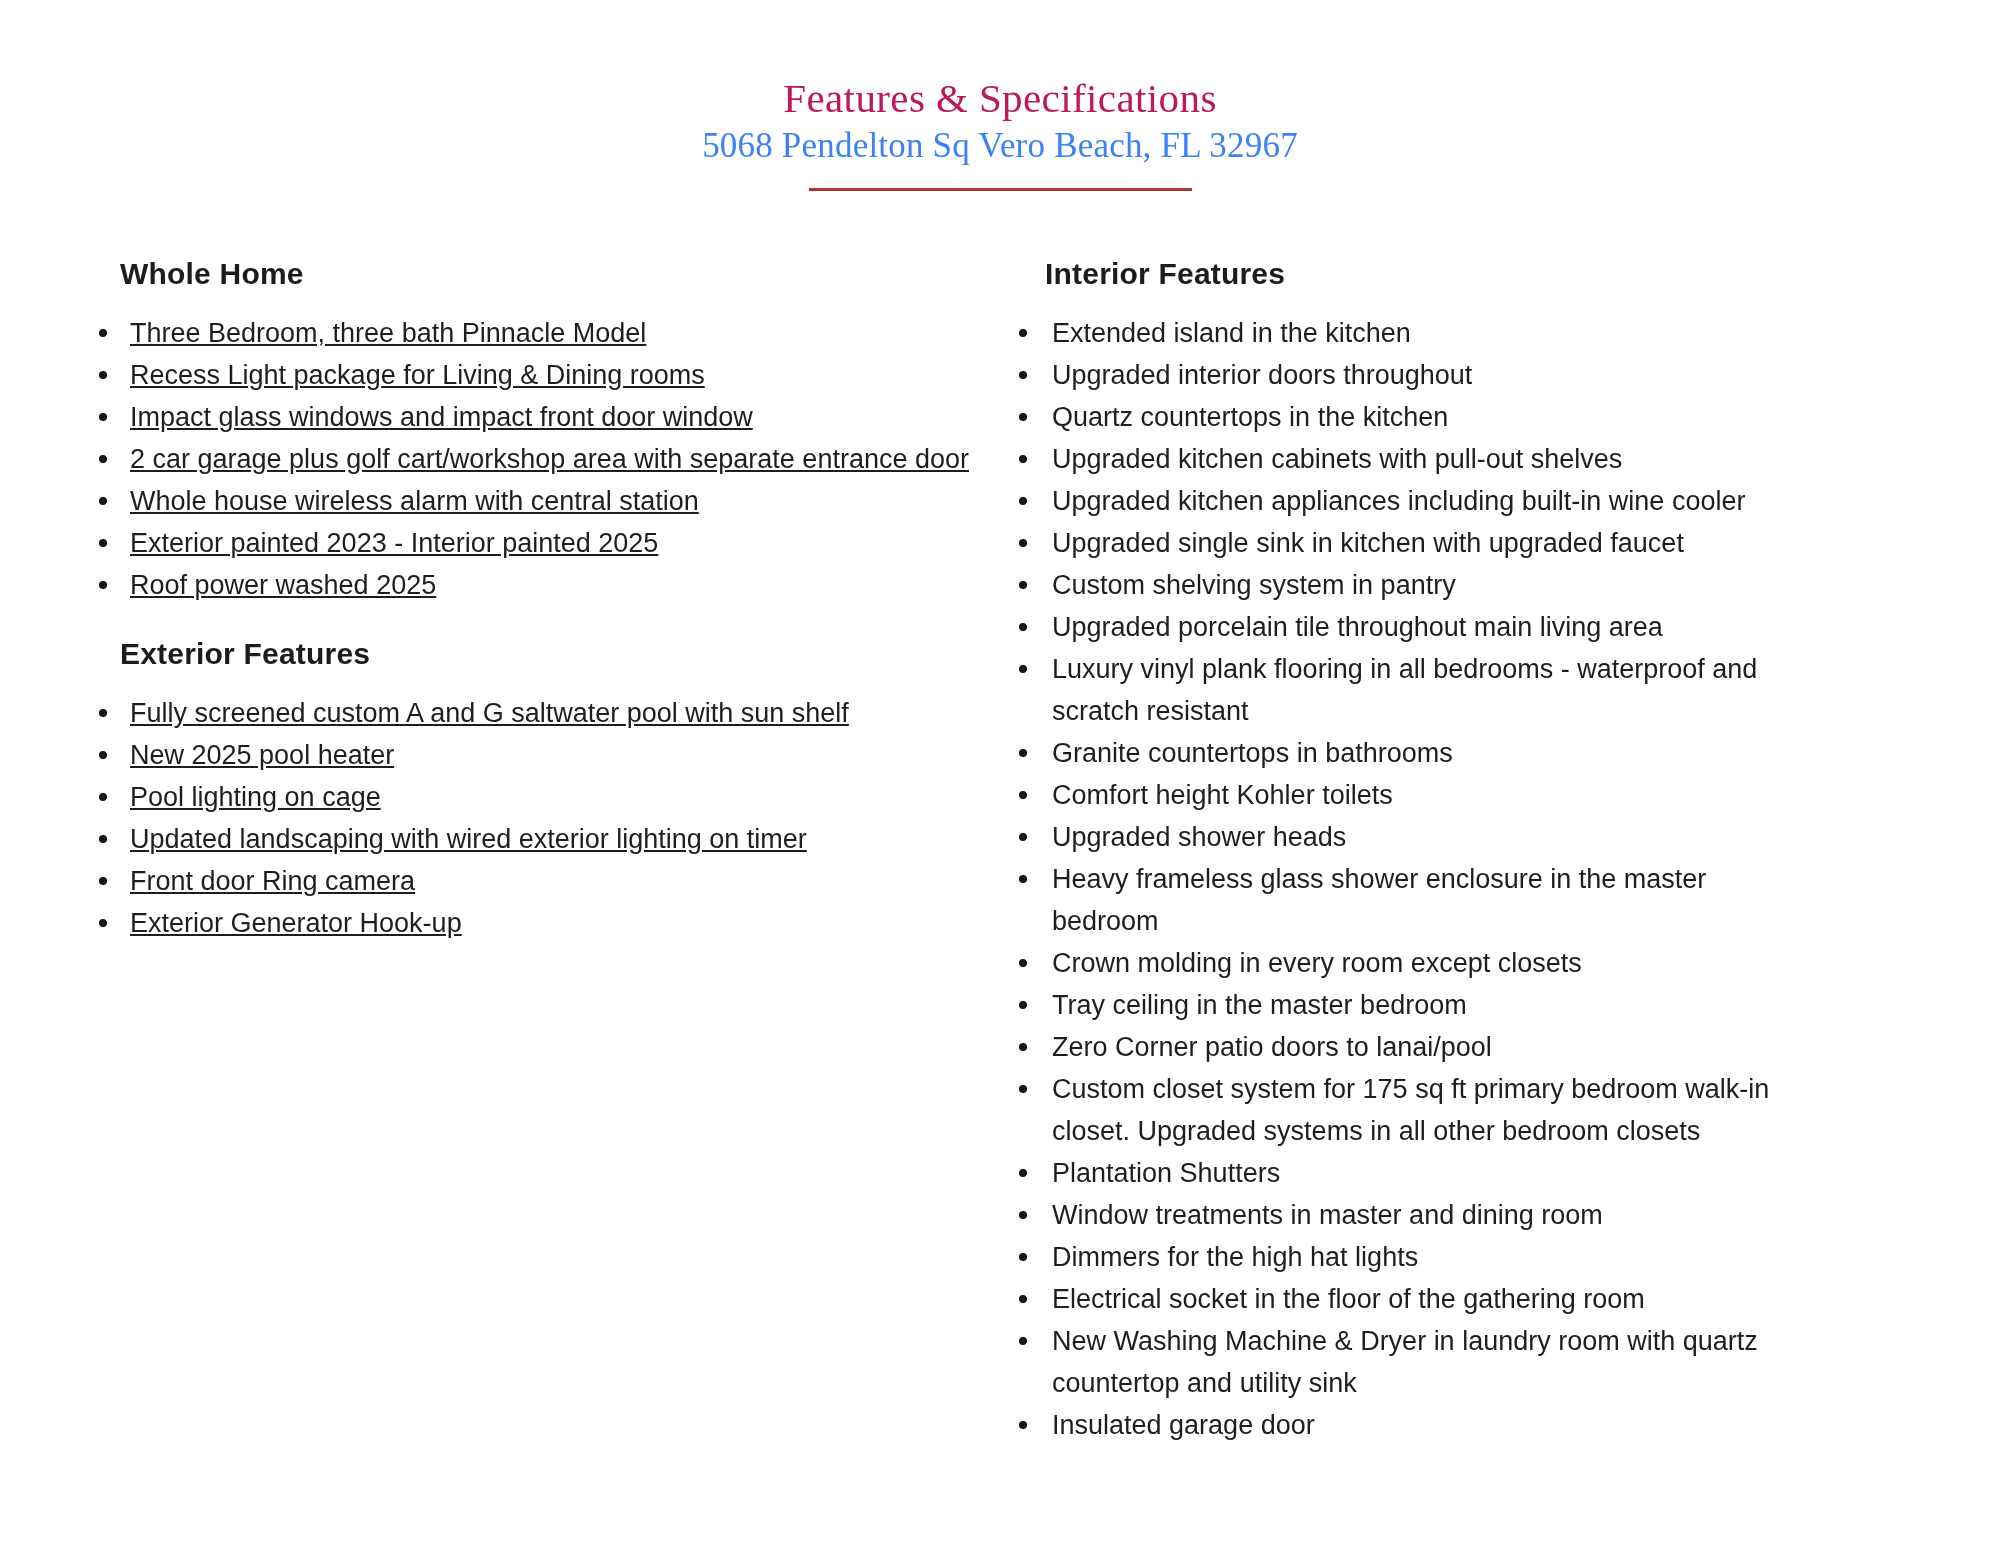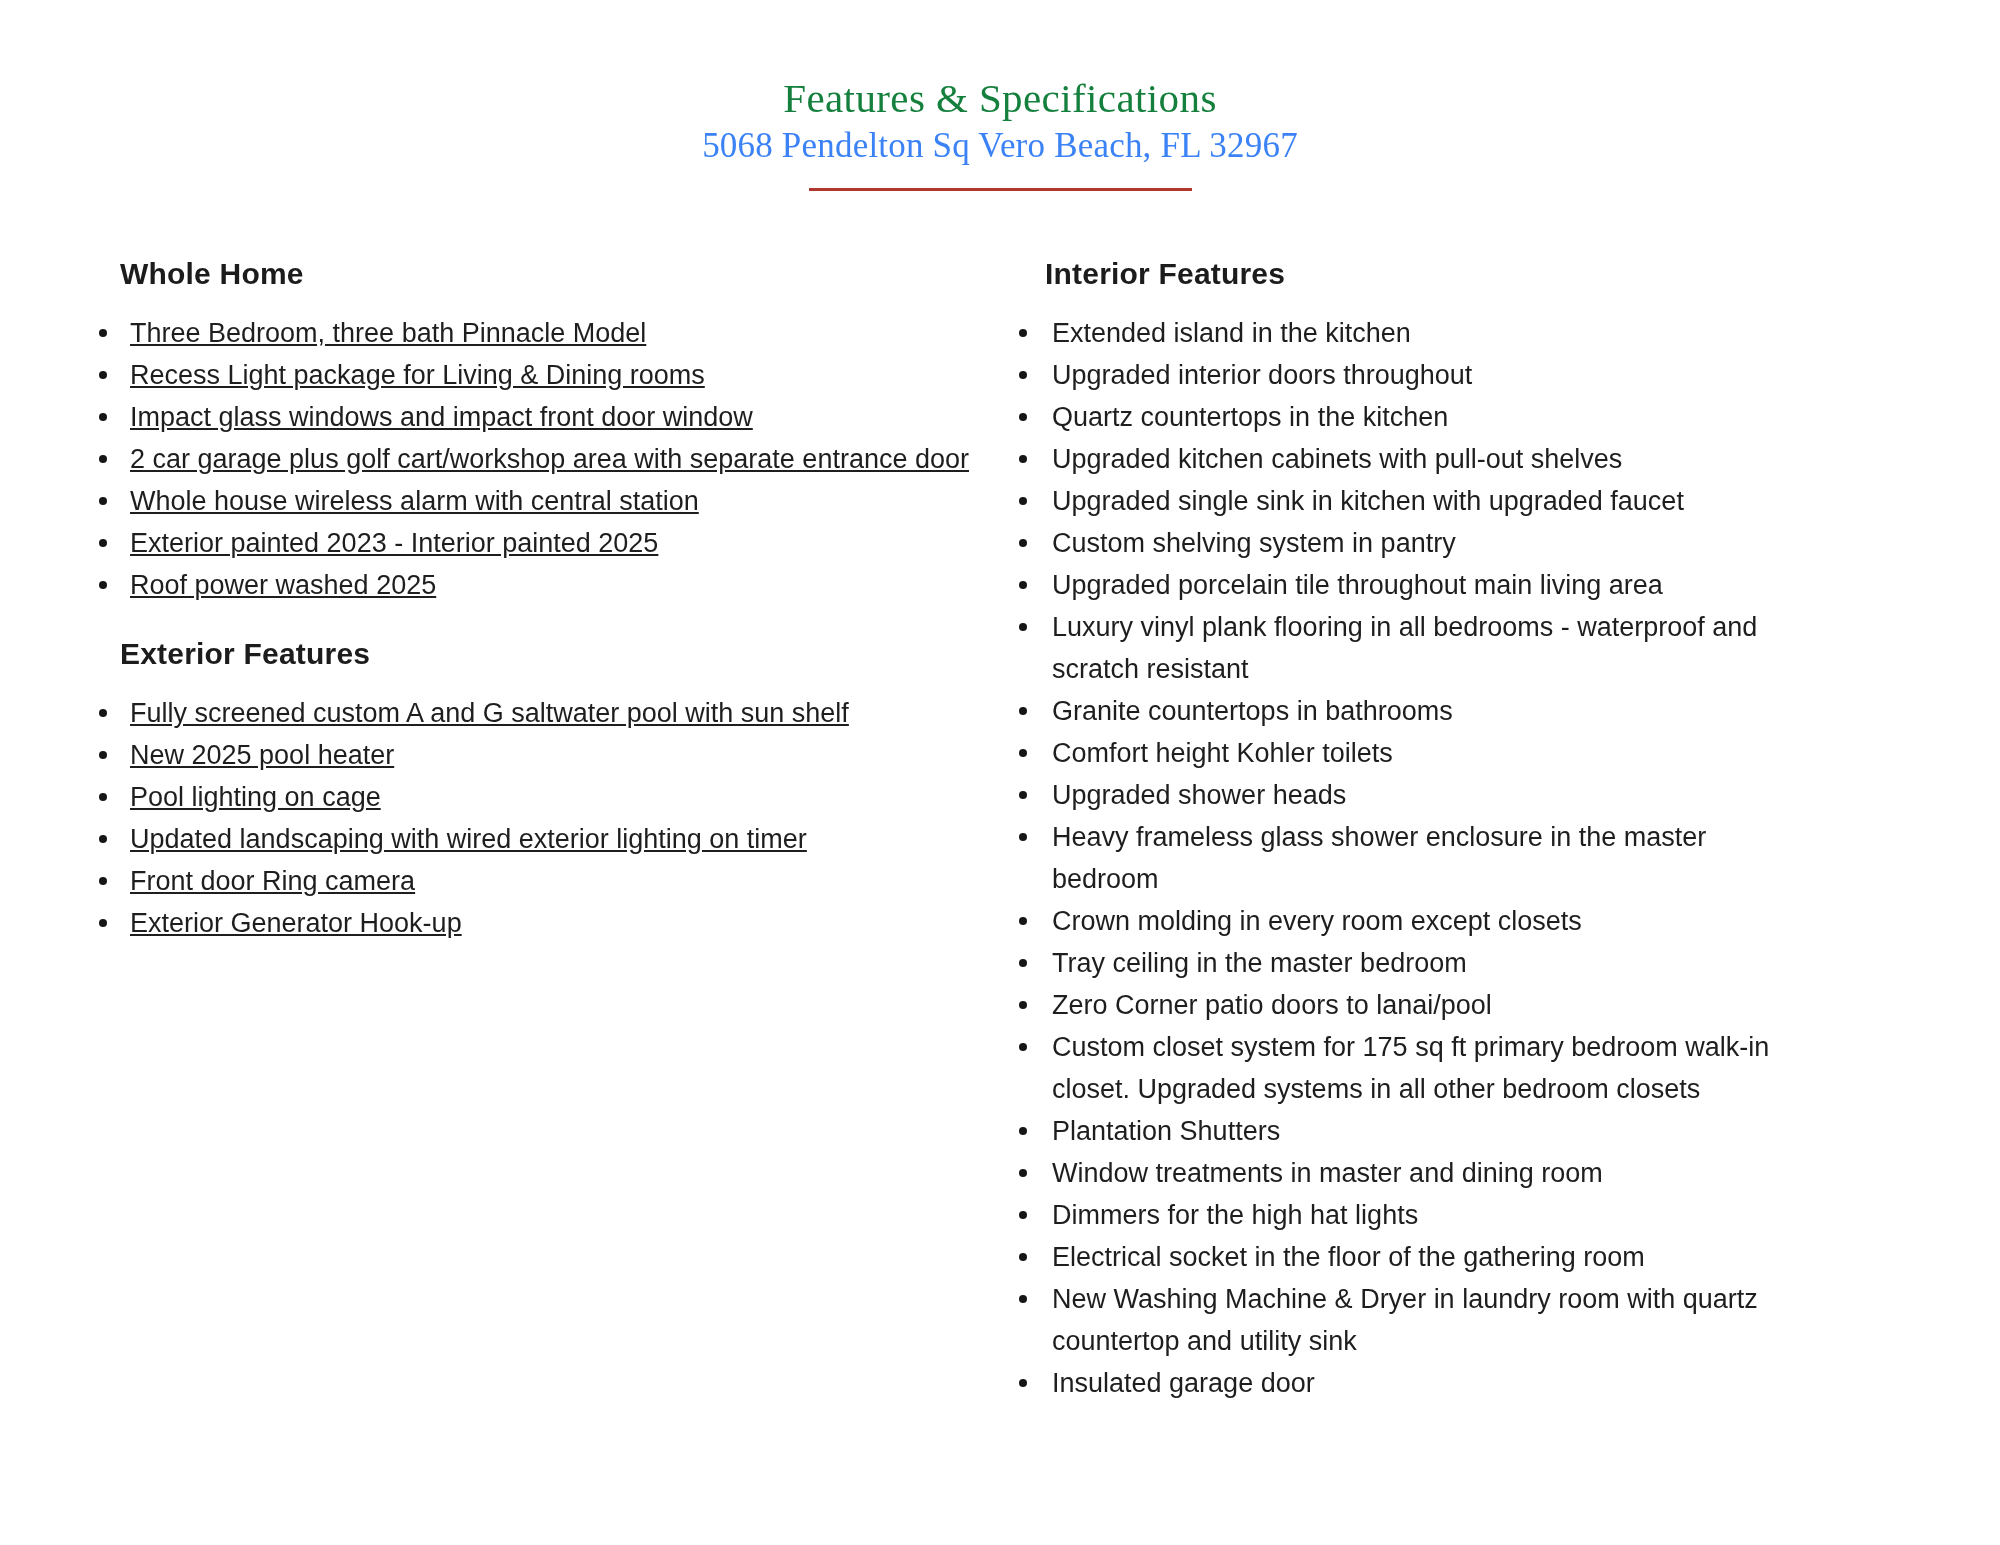--- a/index.html
+++ b/index.html
@@ -13,21 +13,21 @@
     overflow: hidden;
   }
   
   .doc-header { position: absolute; top: 0; left: 0; width: 100%; text-align: center; }
   .doc-title {
     margin: 76px 0 0 0;
     font-family: "Liberation Serif", serif;
     font-weight: 500;
     font-size: 41px;
     line-height: 1.12;
-    color: #15803d;
+    color: #be185d;
     letter-spacing: 0.4px;
   }
   .doc-address {
     margin-top: 4px;
     font-family: "Liberation Serif", serif;
     font-weight: 400;
     font-size: 35px;
     color: #3b82f6;
     letter-spacing: 0.2px;
   }
@@ -185,20 +185,24 @@
             <li>
               <span class="bullet"></span>
               <span>Quartz countertops in the kitchen</span>
             </li>
 
             <li>
               <span class="bullet"></span>
               <span>Upgraded kitchen cabinets with pull-out shelves</span>
             </li>
 
+            <li>
+              <span class="bullet"></span>
+              <span>Upgraded kitchen appliances including built-in wine cooler</span>
+            </li>
 
             <li>
               <span class="bullet"></span>
               <span>Upgraded single sink in kitchen with upgraded faucet</span>
             </li>
 
             <li>
               <span class="bullet"></span>
               <span>Custom shelving system in pantry</span>
             </li>

